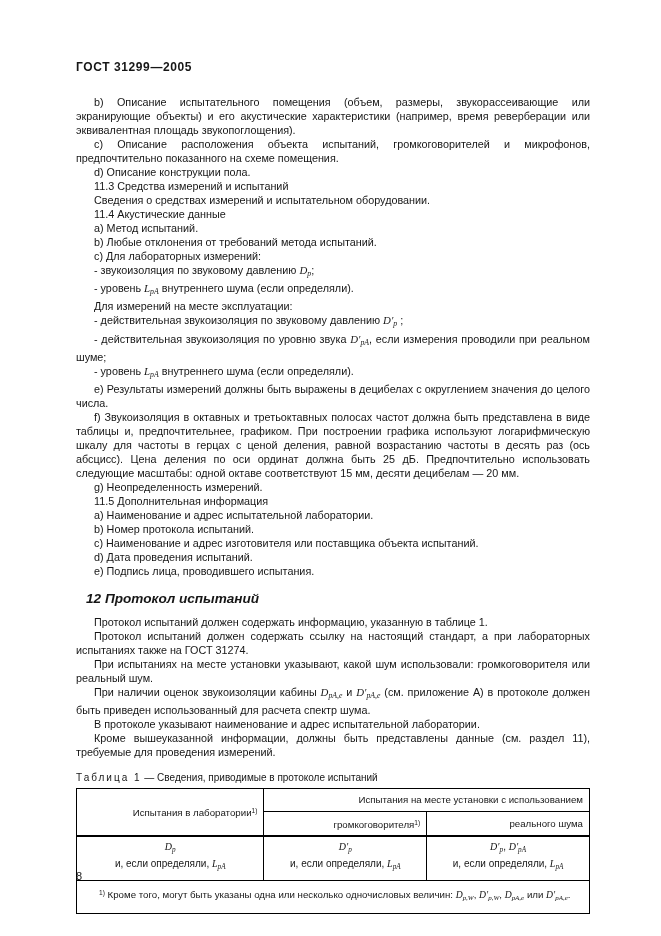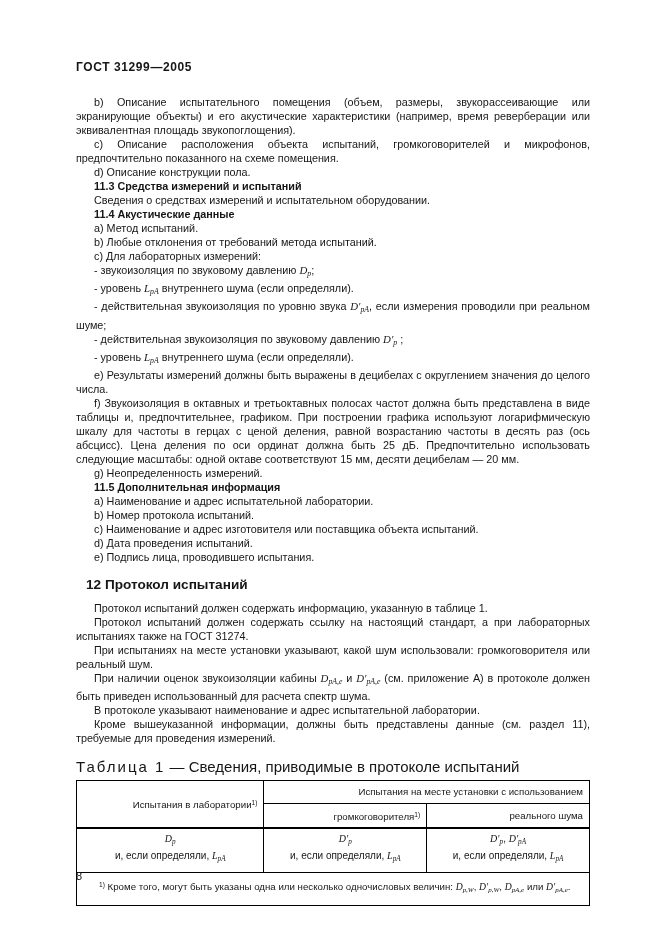--- a/index.html
+++ b/index.html
@@ -21,46 +21,47 @@
     margin-bottom:21px;
   }
   .body-block{width:514px;}
   .p{
     margin:0;
     font-size:10.8px;
     line-height:14px;
     text-align:justify;
     text-indent:18px;
   }
-  .pb{font-weight:bold;}
+  .pb{font-weight:normal;}
   .h2{
     margin:13px 0 9px 0;
     font-size:13.6px;
     font-weight:bold;
     text-indent:10px;
     text-align:left;
+    font-style:italic;
   }
   .var{
     font-family:"Liberation Serif",serif;
     font-style:italic;
   }
   .vsub{
     font-family:"Liberation Serif",serif;
     font-style:italic;
     font-size:0.72em;
     vertical-align:-0.28em;
   }
   .vsup{
     font-size:0.68em;
     vertical-align:0.5em;
   }
   .tcaption{
     margin-top:13px;
     margin-bottom:5px;
-    font-size:15px;
+    font-size:10px;
     text-align:left;
     text-indent:0;
   }
   .spaced{letter-spacing:2px;}
   .tbl{
     width:514px;
     border-collapse:collapse;
     border:1.5px solid #000;
     table-layout:fixed;
   }
@@ -108,22 +109,23 @@
     <p class="p">c)  Описание расположения объекта испытаний, громкоговорителей и микрофонов, предпочтительно показанного на схеме помещения.</p>
     <p class="p">d)  Описание конструкции пола.</p>
     <p class="p pb">11.3  Средства измерений и испытаний</p>
     <p class="p">Сведения о средствах измерений и испытательном оборудовании.</p>
     <p class="p pb">11.4  Акустические данные</p>
     <p class="p">a)  Метод испытаний.</p>
     <p class="p">b)  Любые отклонения от требований метода испытаний.</p>
     <p class="p">c)  Для лабораторных измерений:</p>
     <p class="p">-  звукоизоляция по звуковому давлению <span class="var">D</span><span class="vsub">p</span>;</p>
     <p class="p">-  уровень <span class="var">L</span><span class="vsub">pA</span> внутреннего шума (если определяли).</p>
+    <p class="p">Для измерений на месте эксплуатации:</p>
+    <p class="p">-  действительная звукоизоляция по звуковому давлению <span class="var">D′</span><span class="vsub">p</span> ;</p>
     <p class="p">-  действительная звукоизоляция по уровню звука <span class="var">D′</span><span class="vsub">pA</span>, если измерения проводили при реальном шуме;</p>
-    <p class="p">-  действительная звукоизоляция по звуковому давлению <span class="var">D′</span><span class="vsub">p</span> ;</p>
     <p class="p">-  уровень <span class="var">L</span><span class="vsub">pA</span> внутреннего шума (если определяли).</p>
     <p class="p">e)  Результаты измерений должны быть выражены в децибелах с округлением значения до целого числа.</p>
     <p class="p">f)  Звукоизоляция в октавных и третьоктавных полосах частот должна быть представлена в виде таблицы и, предпочтительнее, графиком. При построении графика используют логарифмическую шкалу для частоты в герцах с ценой деления, равной возрастанию частоты в десять раз (ось абсцисс). Цена деления по оси ординат должна быть 25 дБ. Предпочтительно использовать следующие масштабы: одной октаве соответствуют 15 мм, десяти децибелам — 20 мм.</p>
     <p class="p">g)  Неопределенность измерений.</p>
     <p class="p pb">11.5  Дополнительная информация</p>
     <p class="p">a)  Наименование и адрес испытательной лаборатории.</p>
     <p class="p">b)  Номер протокола испытаний.</p>
     <p class="p">c)  Наименование и адрес изготовителя или поставщика объекта испытаний.</p>
     <p class="p">d)  Дата проведения испытаний.</p>
     <p class="p">e)  Подпись лица, проводившего испытания.</p>

